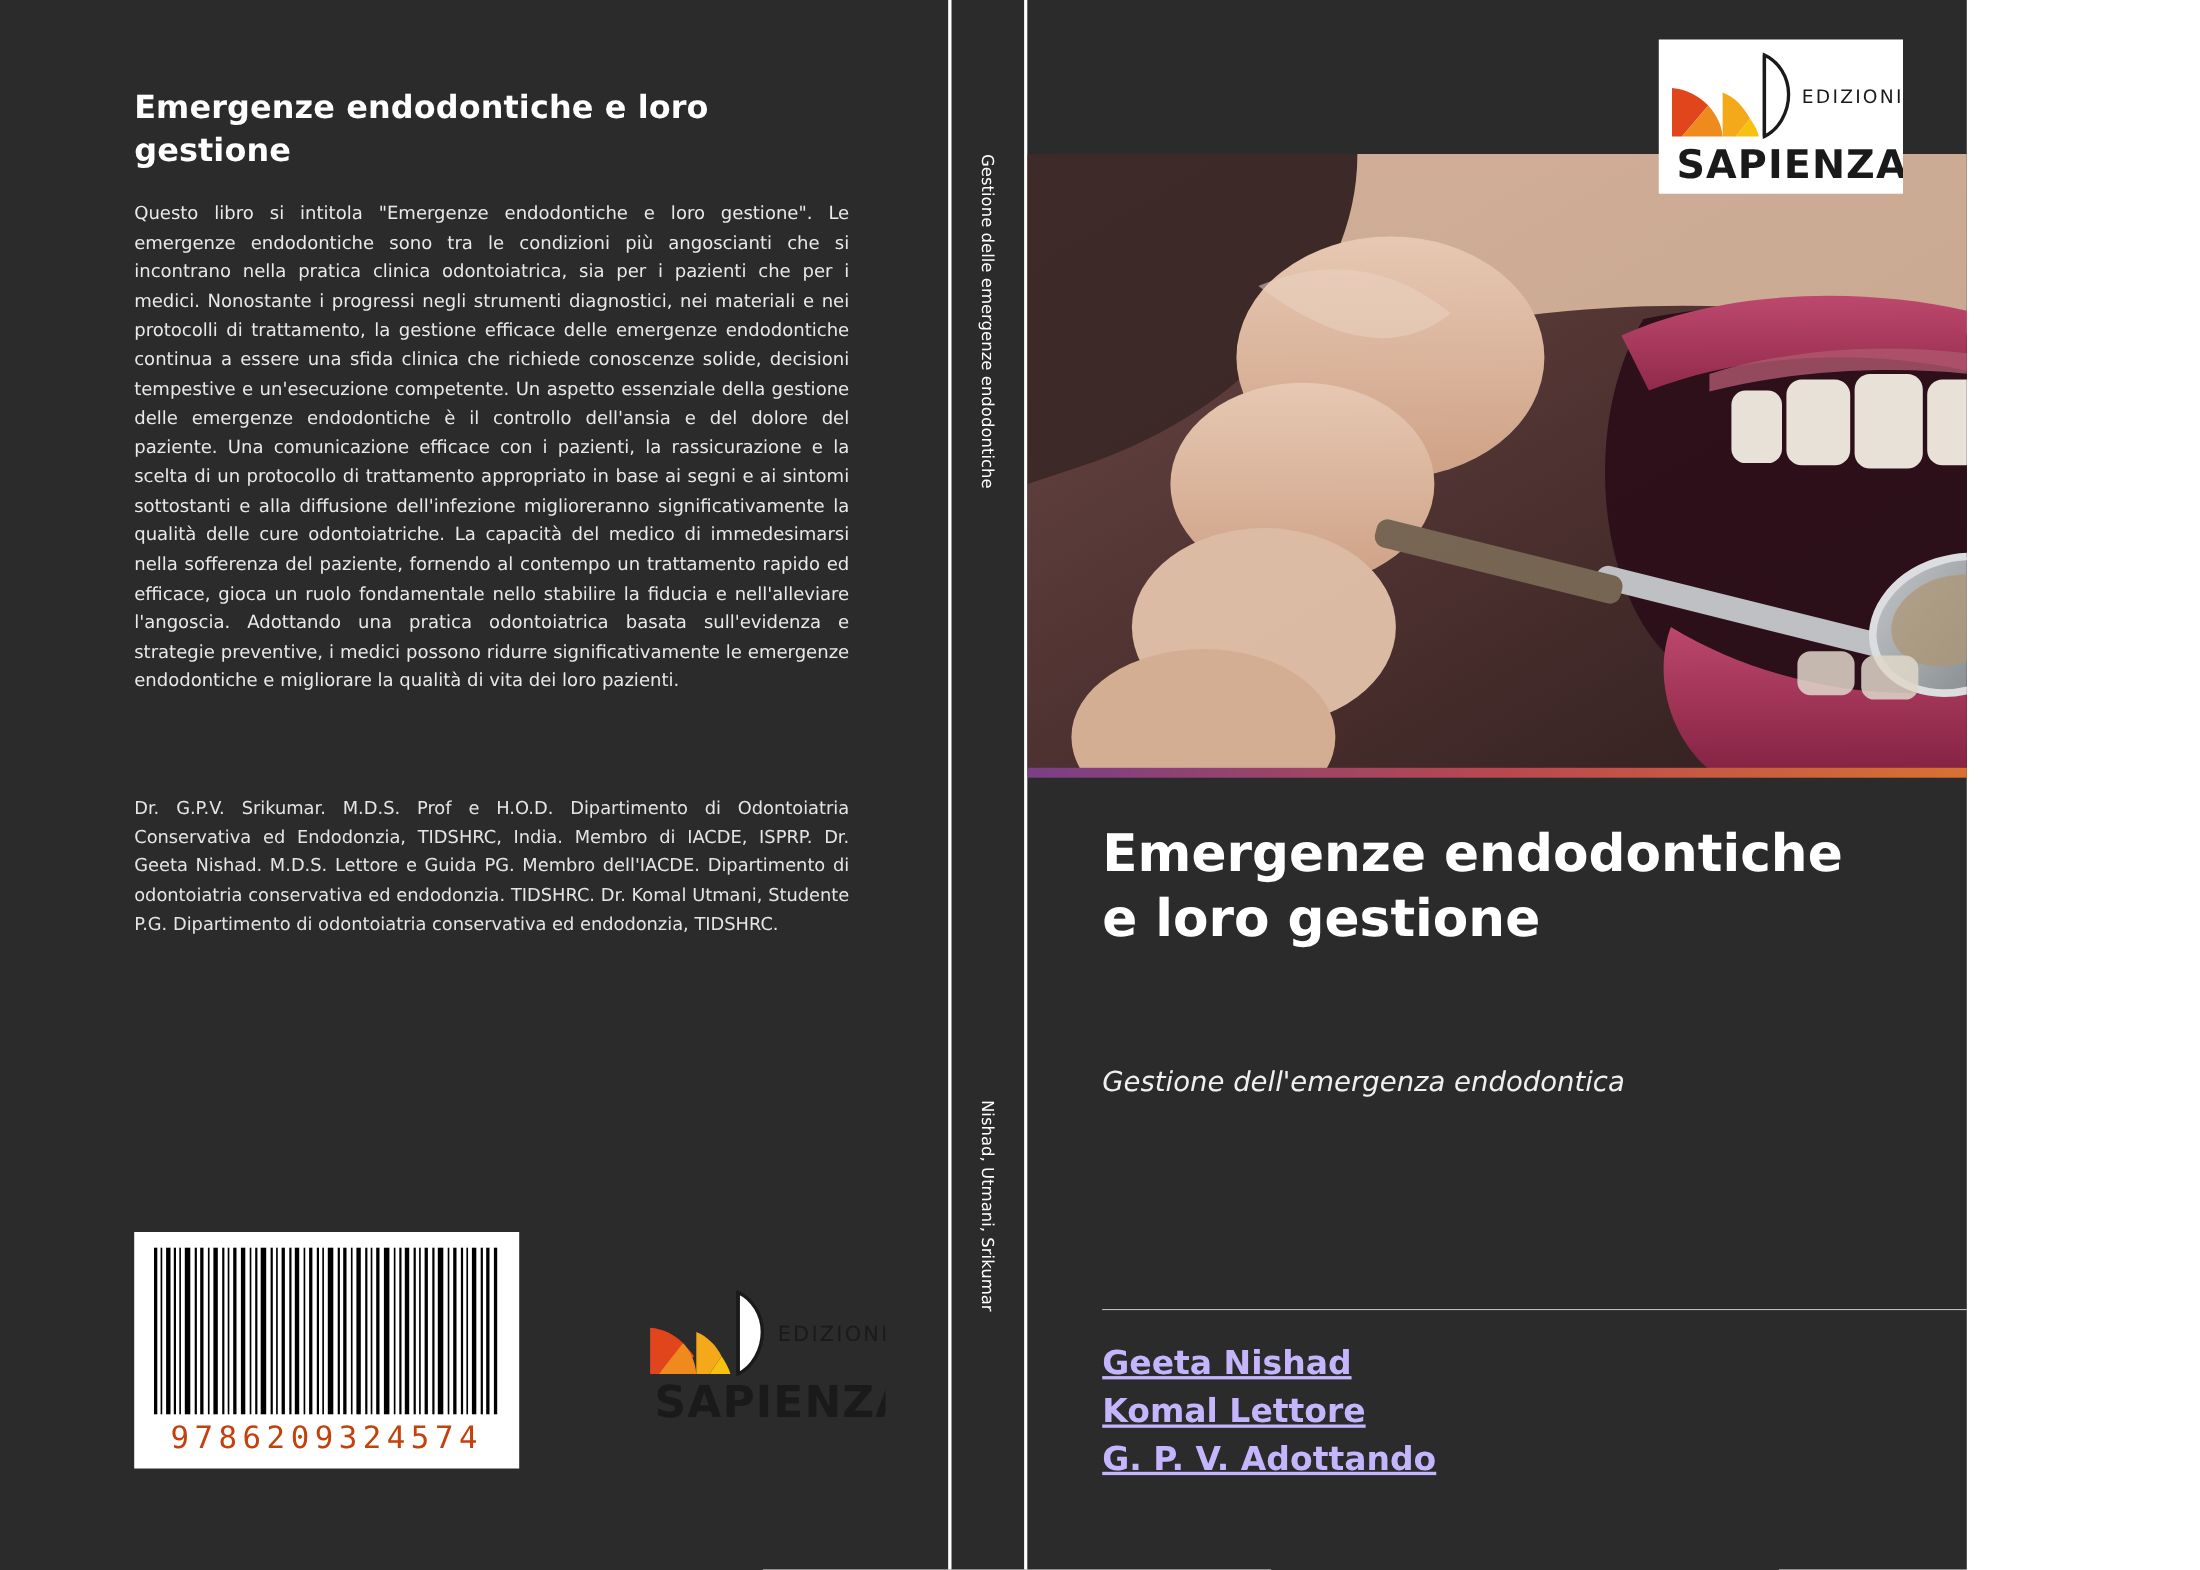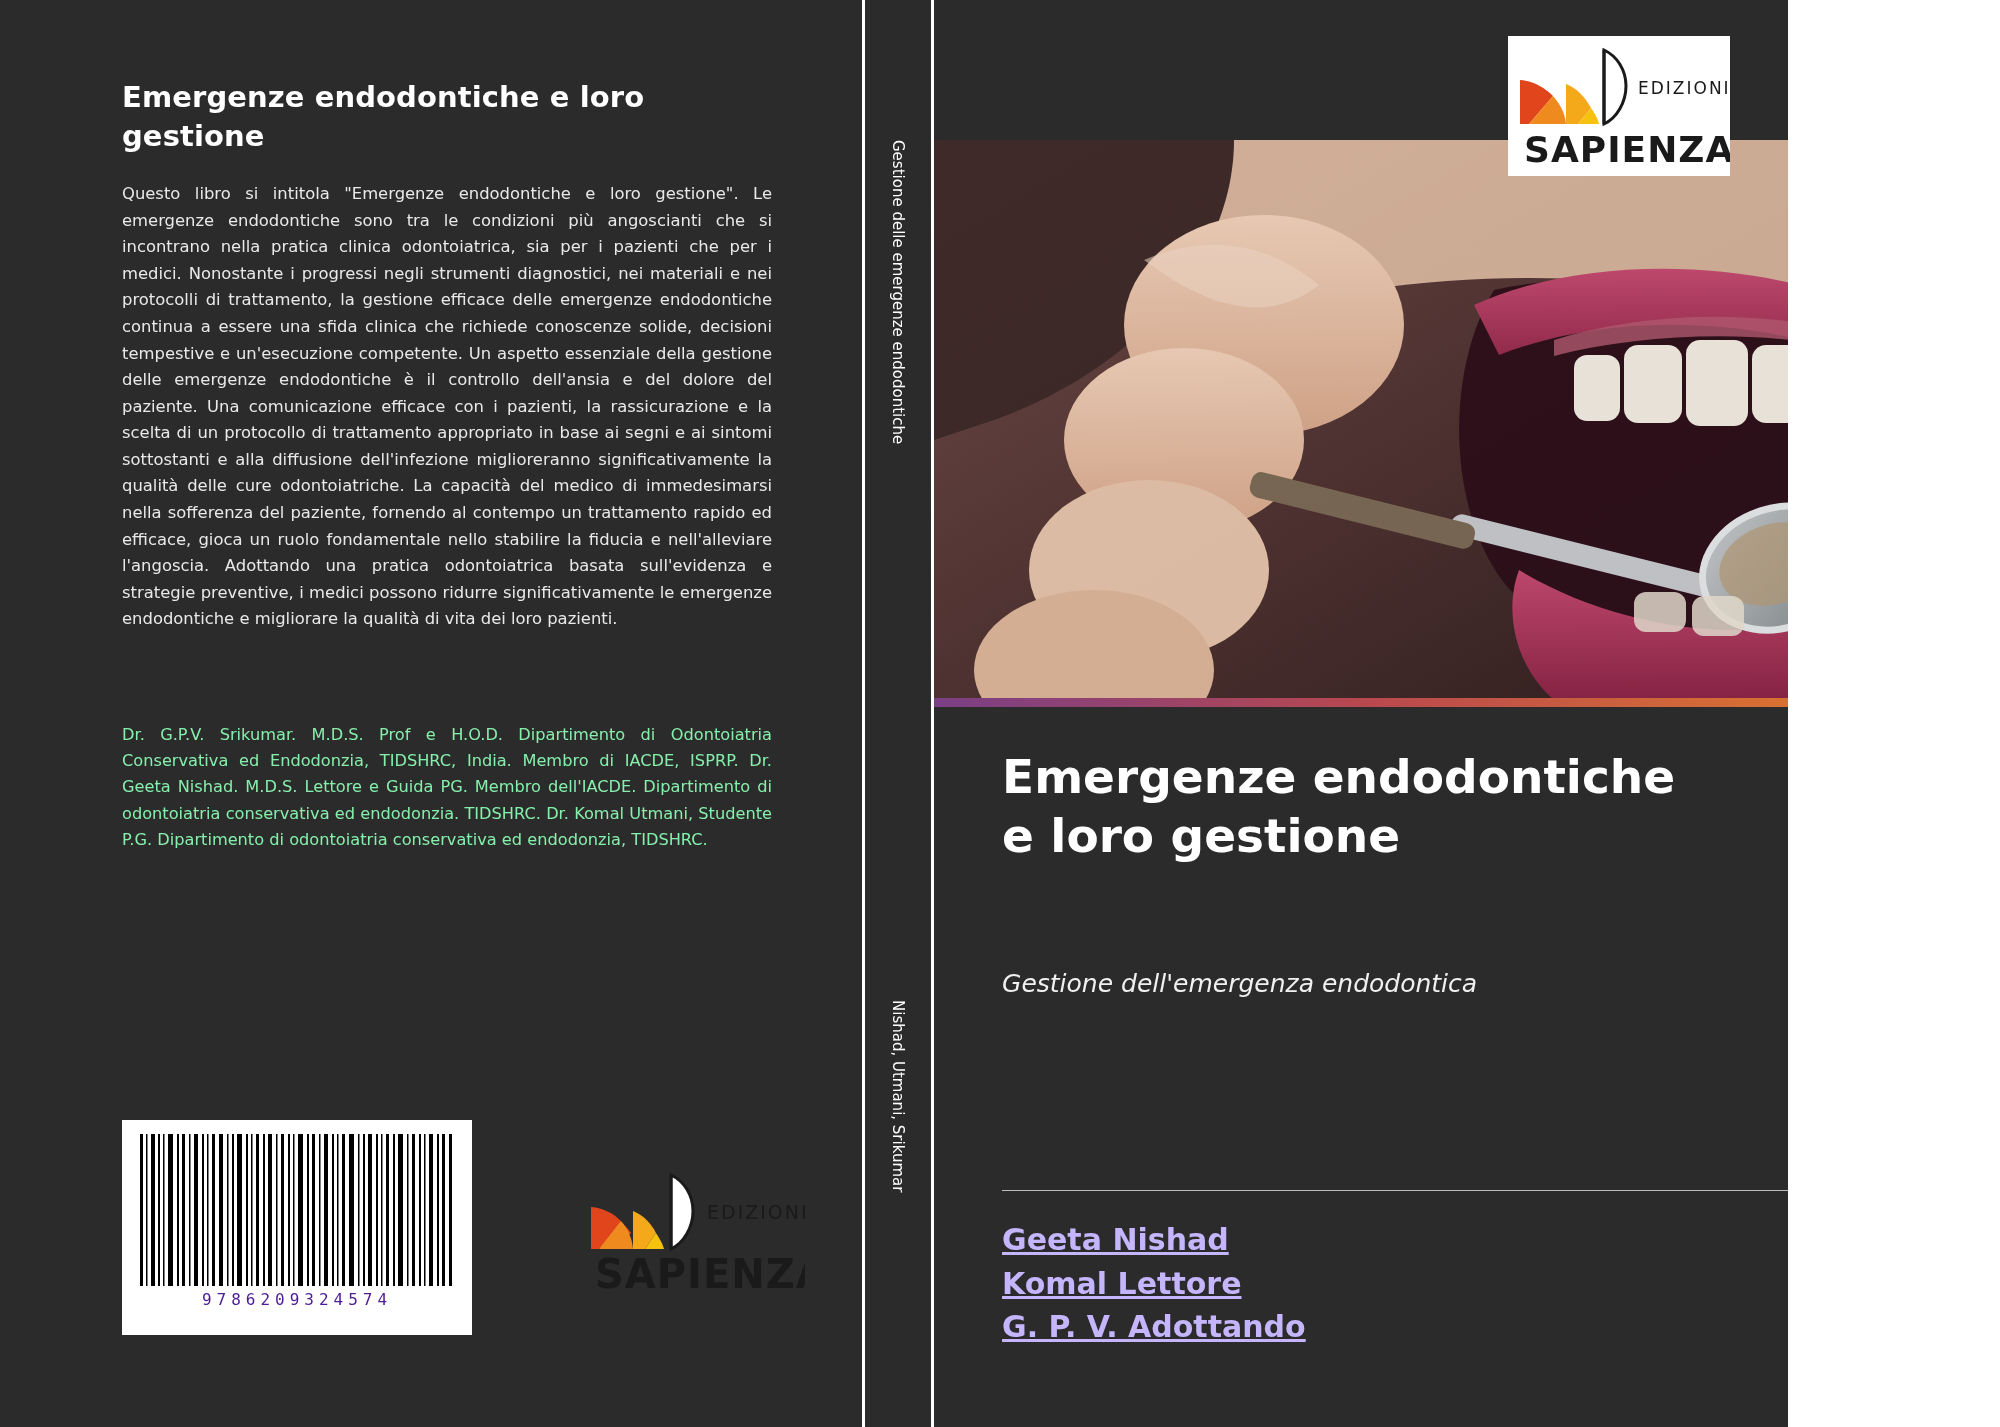--- a/index.html
+++ b/index.html
@@ -49,21 +49,21 @@
     font-size: 16.4px;
     line-height: 1.62;
     text-align: justify;
     margin: 0;
   }
   .back-authors {
     position: absolute;
     left: 122px;
     top: 722px;
     width: 650px;
-    color: #86efac;
+    color: #e5e5e5;
     font-size: 16.2px;
     line-height: 1.62;
     text-align: justify;
   }
 
   
   .barcode-box {
     position: absolute;
     left: 122px;
     top: 1120px;
@@ -74,23 +74,23 @@
     padding: 14px 16px 6px 16px;
   }
   .barcode-bars {
     height: 152px;
     width: 100%;
     display: block;
   }
   .barcode-num {
     text-align: center;
     font-family: "DejaVu Sans Mono", monospace;
-    font-size: 16px;
+    font-size: 28px;
     letter-spacing: 5px;
-    color: #4c1d95;
+    color: #c2410c;
     margin-top: 4px;
   }
 
   
   .pub-logo-back {
     position: absolute;
     left: 585px;
     top: 1155px;
     width: 220px;
     height: 145px;

